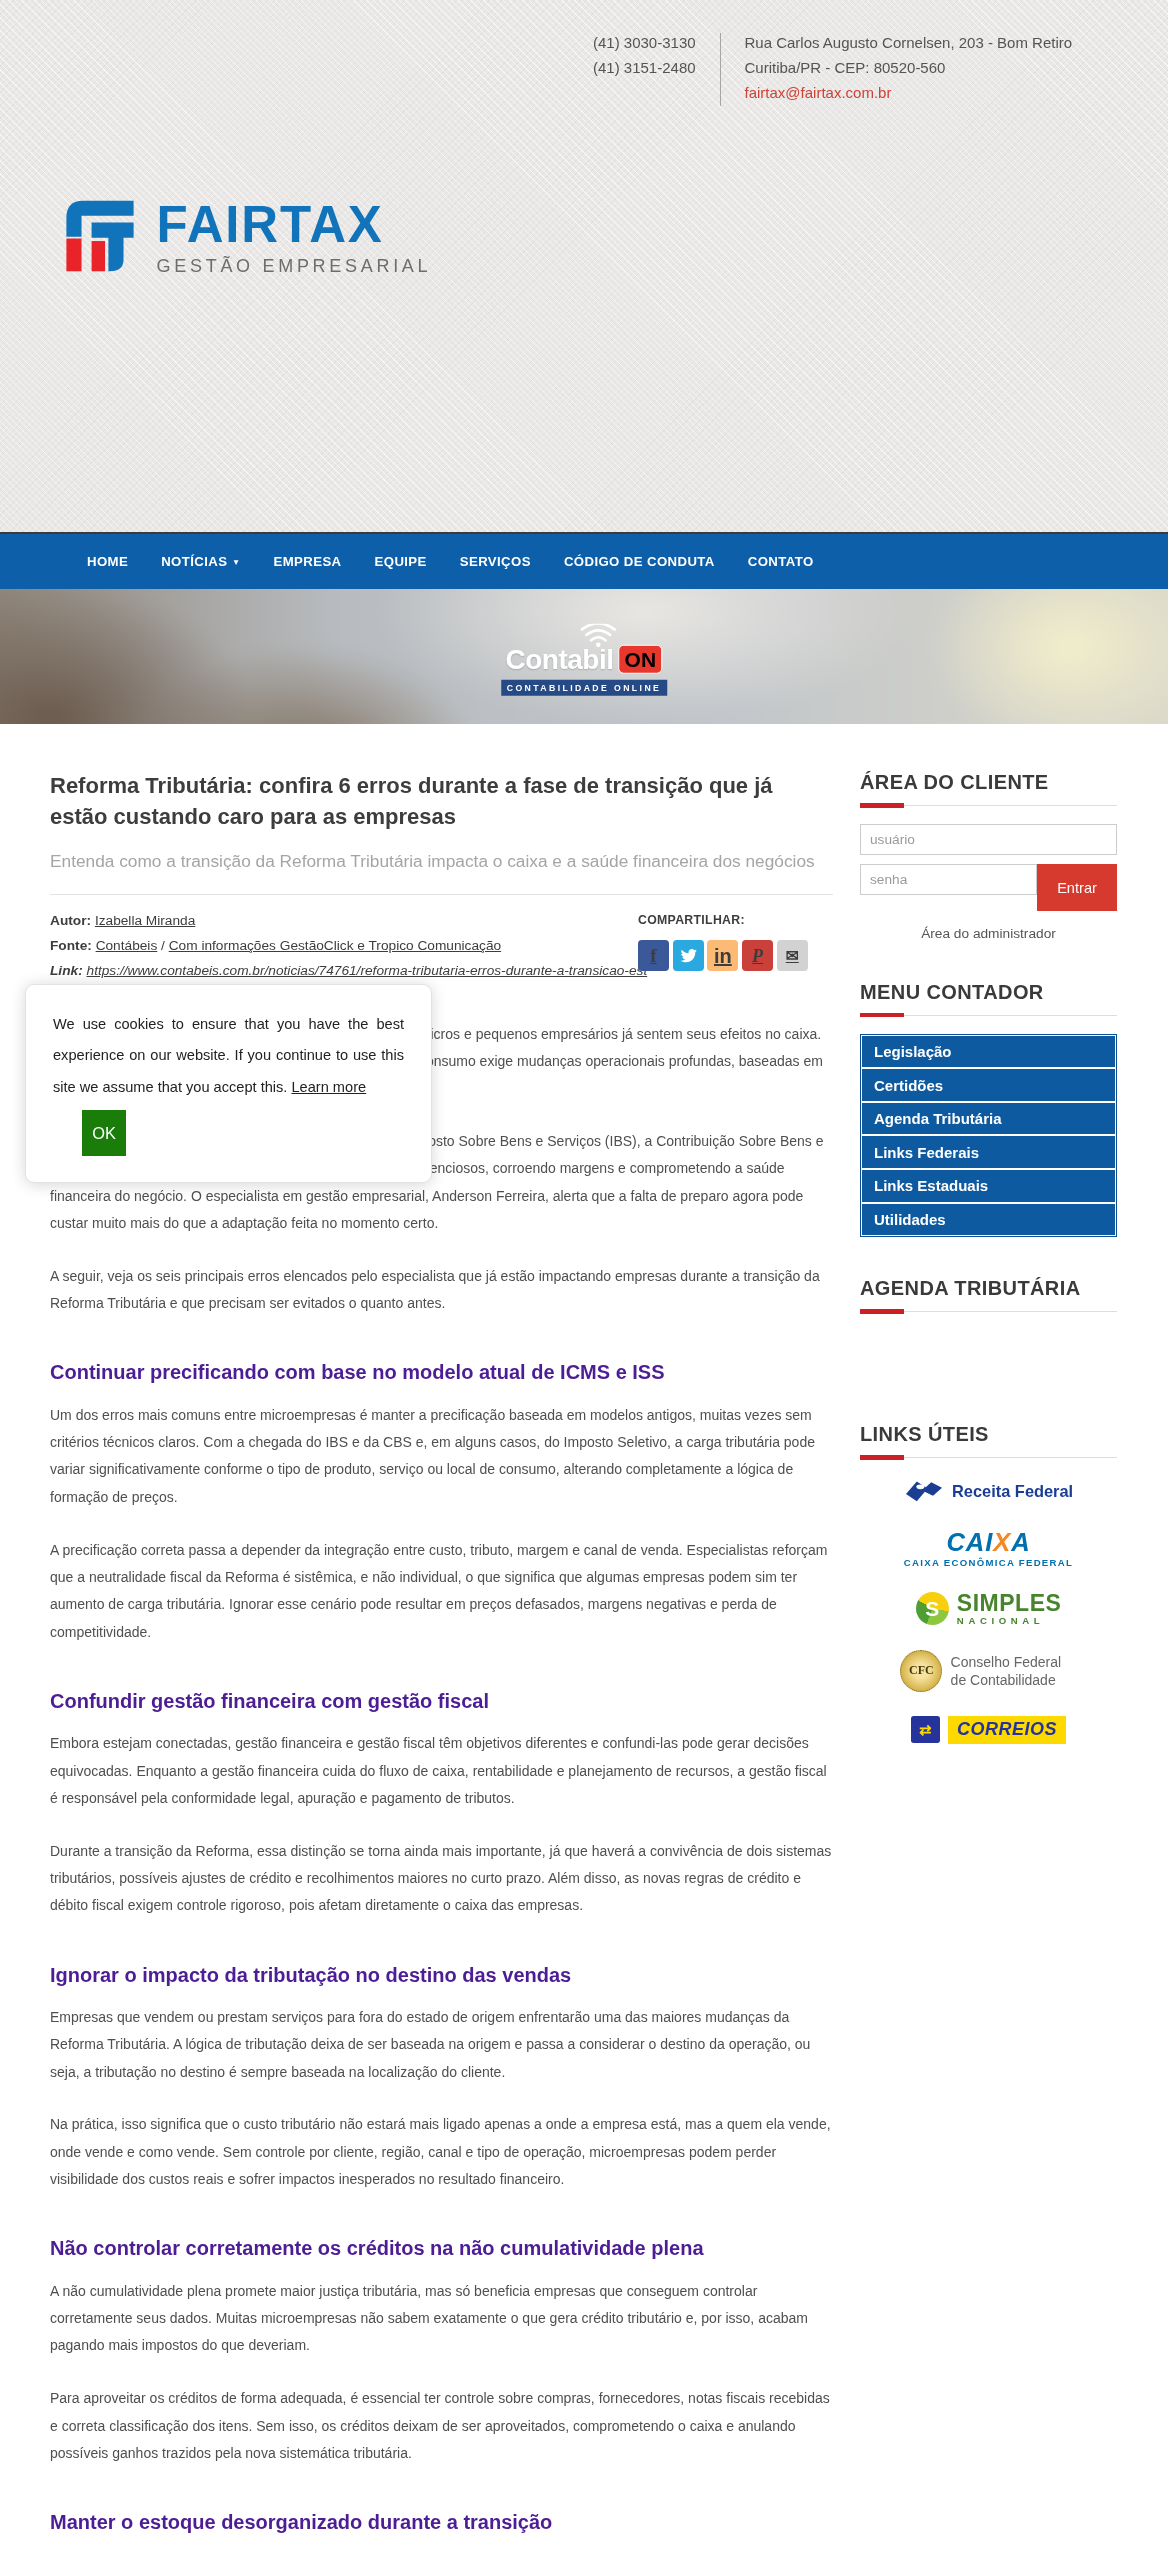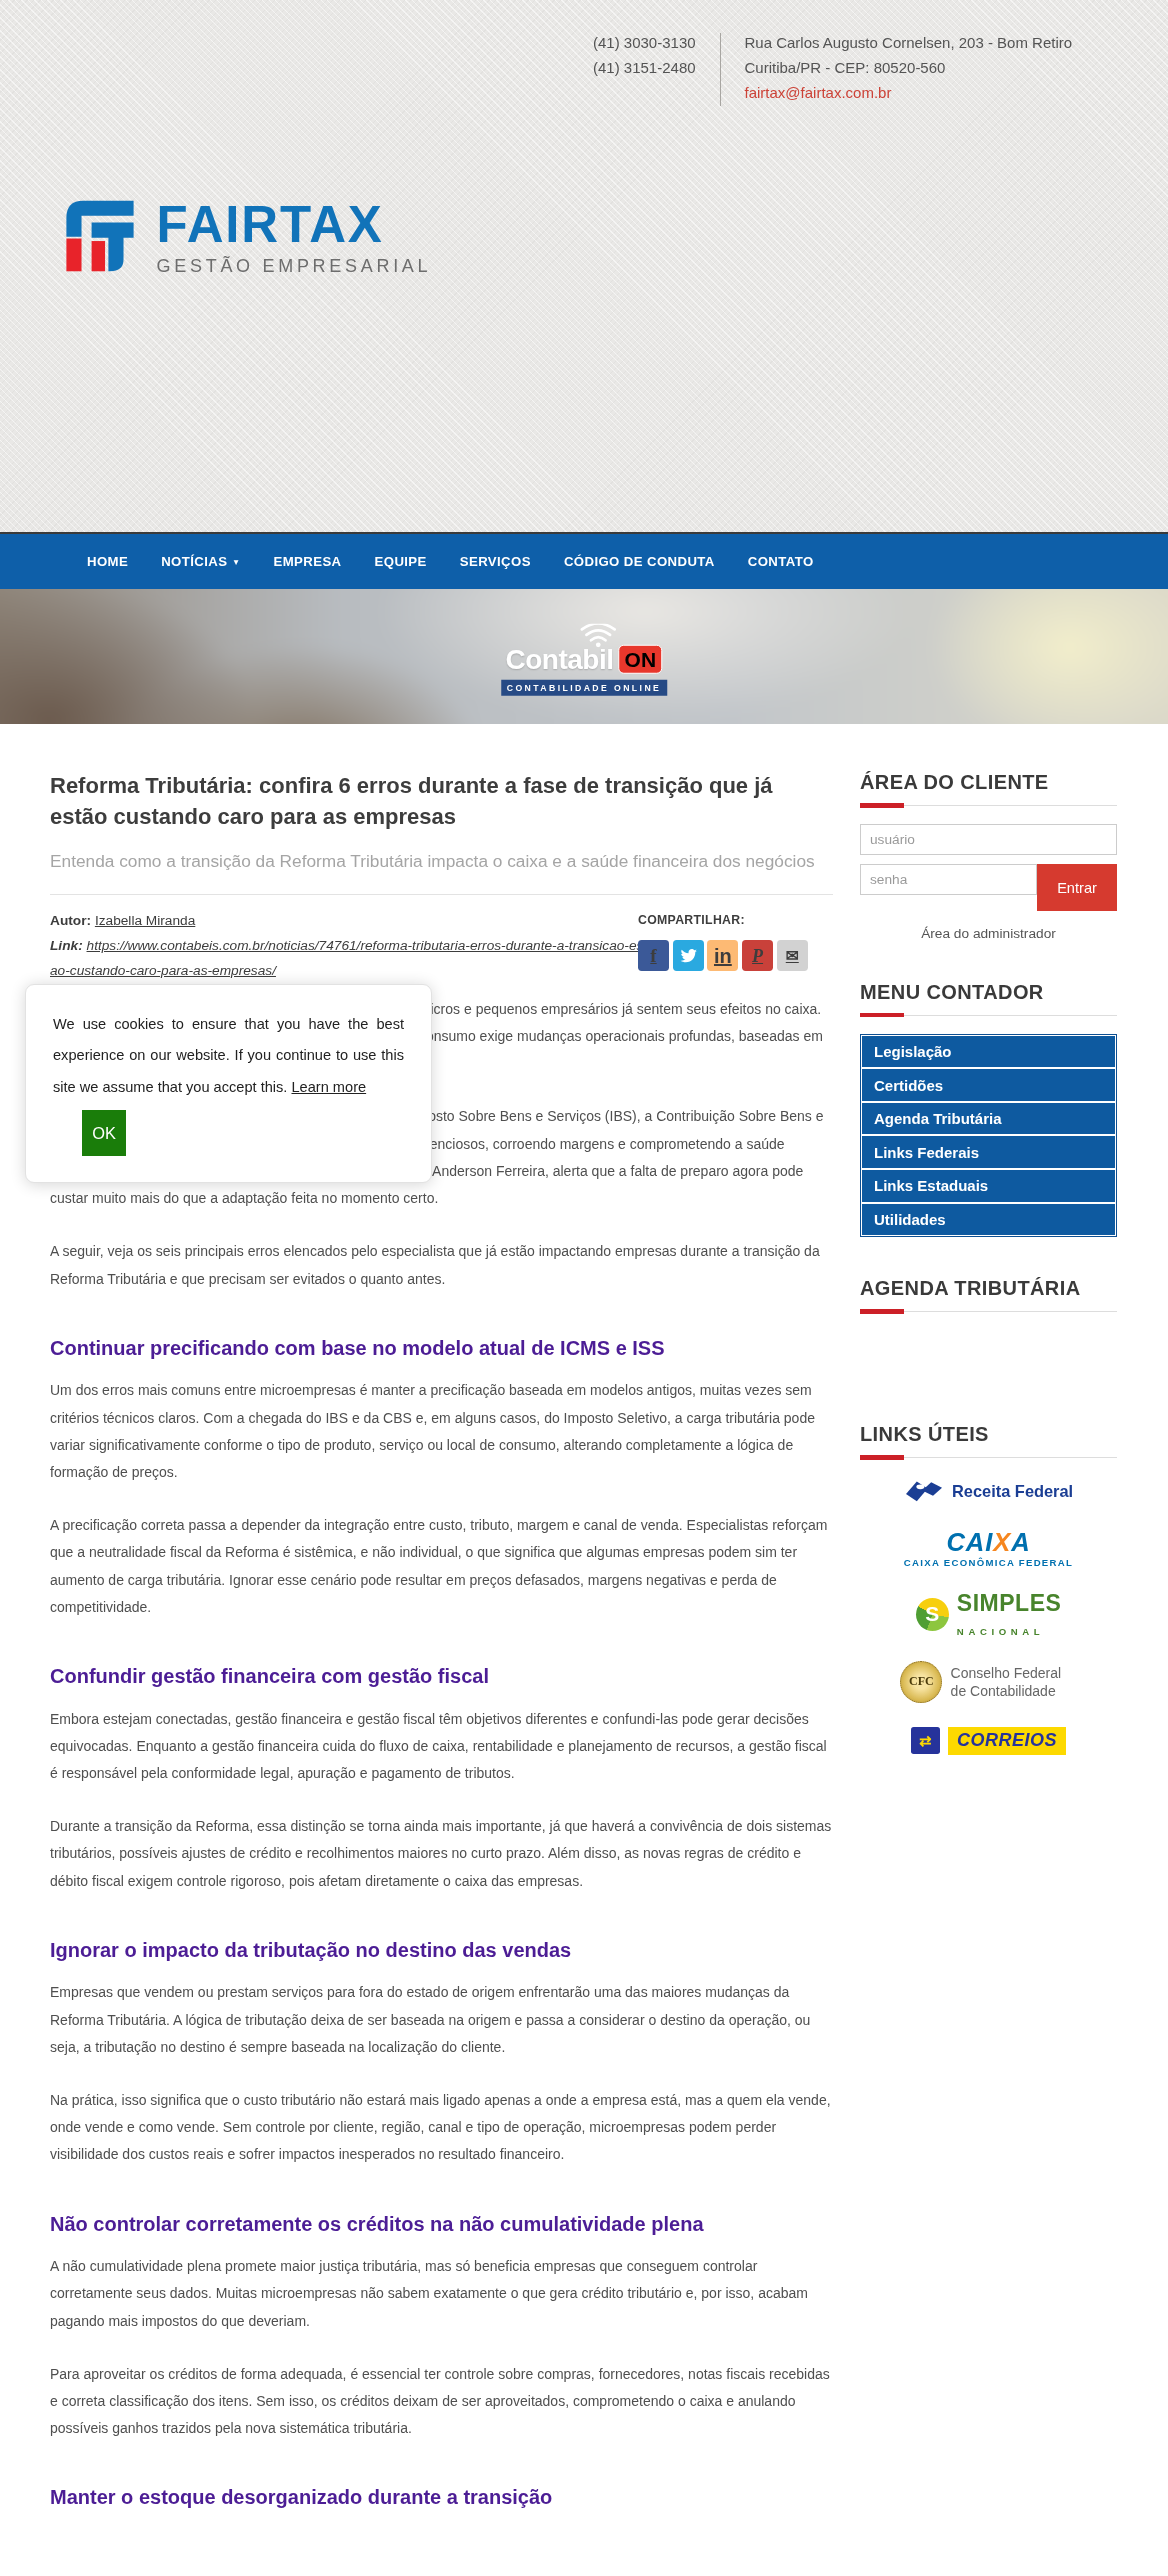--- a/index.html
+++ b/index.html
@@ -112,21 +112,21 @@
   .logos-col { display:flex; flex-direction:column; align-items:center; }
   .logo-item { display:flex; align-items:center; justify-content:center; gap:8.2px; margin-bottom:24px; text-decoration:none; }
   .rf-label { color:#1b3e94; font-size:16.4px; font-weight:bold; }
   .caixa-item { flex-direction:column; gap:0.9px; }
   .caixa-word { font-size:25.6px; font-weight:bold; font-style:italic; color:#0070af; letter-spacing:0.9px; line-height:1; }
   .caixa-x { color:#f6861f; }
   .caixa-sub { font-size:9.6px; color:#0070af; letter-spacing:1.3px; font-weight:bold; }
   .simples-icon { width:33px; height:33px; border-radius:50%; background:conic-gradient(#f7cf0e 0 100deg, #8dc63f 100deg 200deg, #4f9e33 200deg 300deg, #f7cf0e 300deg); position:relative; flex:none; }
   .simples-icon::after { content:"S"; position:absolute; inset:0; display:flex; align-items:center; justify-content:center; color:#fff; font-size:21px; font-weight:bold; }
   .simples-word { color:#48842c; font-size:23px; font-weight:bold; letter-spacing:0.5px; line-height:1; }
-  .simples-sub { color:#48842c; font-size:9.6px; letter-spacing:4.6px; font-weight:bold; margin-top:11px; }
+  .simples-sub { color:#48842c; font-size:9.6px; letter-spacing:4.6px; font-weight:bold; margin-top:0; }
   .cfc-badge { width:42px; height:42px; border-radius:50%; flex:none; background:radial-gradient(circle, #f7e3a1 25%, #d9b952 65%, #8a6d1f); border:1.8px dotted #8a6d1f; display:flex; align-items:center; justify-content:center; }
   .cfc-badge span { font-family:"Liberation Serif", serif; font-weight:bold; font-size:12px; color:#4a3a0a; }
   .cfc-label { width:126px; font-size:14px; color:#666; line-height:1.3; }
   .correios-symbol { width:29px; height:27px; background:#26339b; border-radius:2.7px; color:#fdd900; display:flex; align-items:center; justify-content:center; font-size:14.6px; font-weight:bold; flex:none; }
   .correios-box { background:#fdd900; padding:3.7px 9px; color:#26339b; font-size:18px; font-weight:bold; font-style:italic; letter-spacing:0.5px; }
 </style>
 </head>
 <body>
 
 <header class="top-header">
@@ -194,20 +194,24 @@
       <h1 class="article-title">Reforma Tributária: confira 6 erros durante a fase de transição que já estão custando caro para as empresas</h1>
       <h2 class="article-subtitle">Entenda como a transição da Reforma Tributária impacta o caixa e a saúde financeira dos negócios</h2>
       <hr class="title-divider">
 
       <div class="meta">
         <div class="meta-lines">
           <div>
             <b>Autor:</b>
             <a>Izabella Miranda</a>
           </div>
+          <div>
+            <b>Fonte:</b>
+            <a>Contábeis</a><span> / </span><a>Com informações GestãoClick e Tropico Comunicação</a>
+          </div>
           <div class="link-line">
             <b>Link:</b>
             <a>https://www.contabeis.com.br/noticias/74761/reforma-tributaria-erros-durante-a-transicao-estao-custando-caro-para-as-empresas/</a>
           </div>
         </div>
 
         <div class="share">
           <div class="share-label">COMPARTILHAR:</div>
           <div class="share-icons">
             <a class="share-icon si-fb">f</a>

